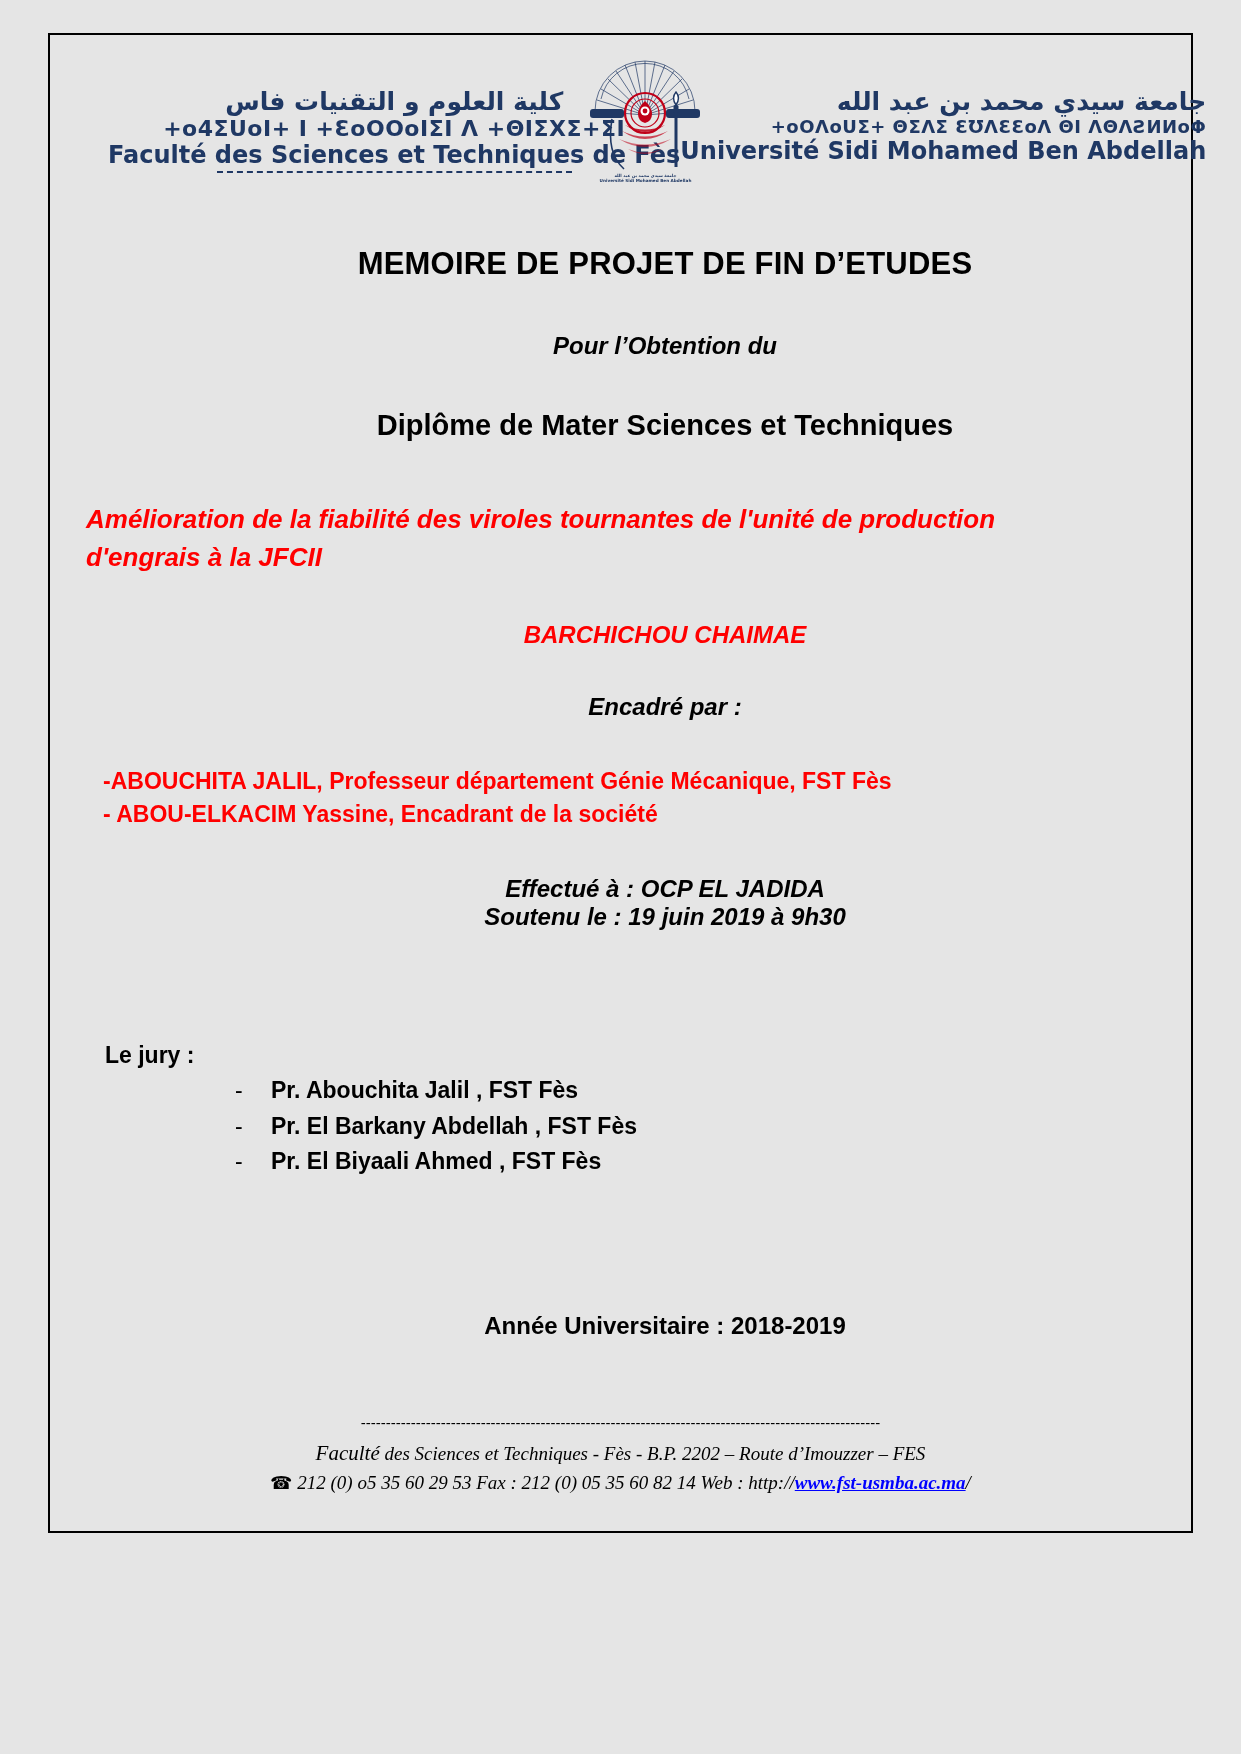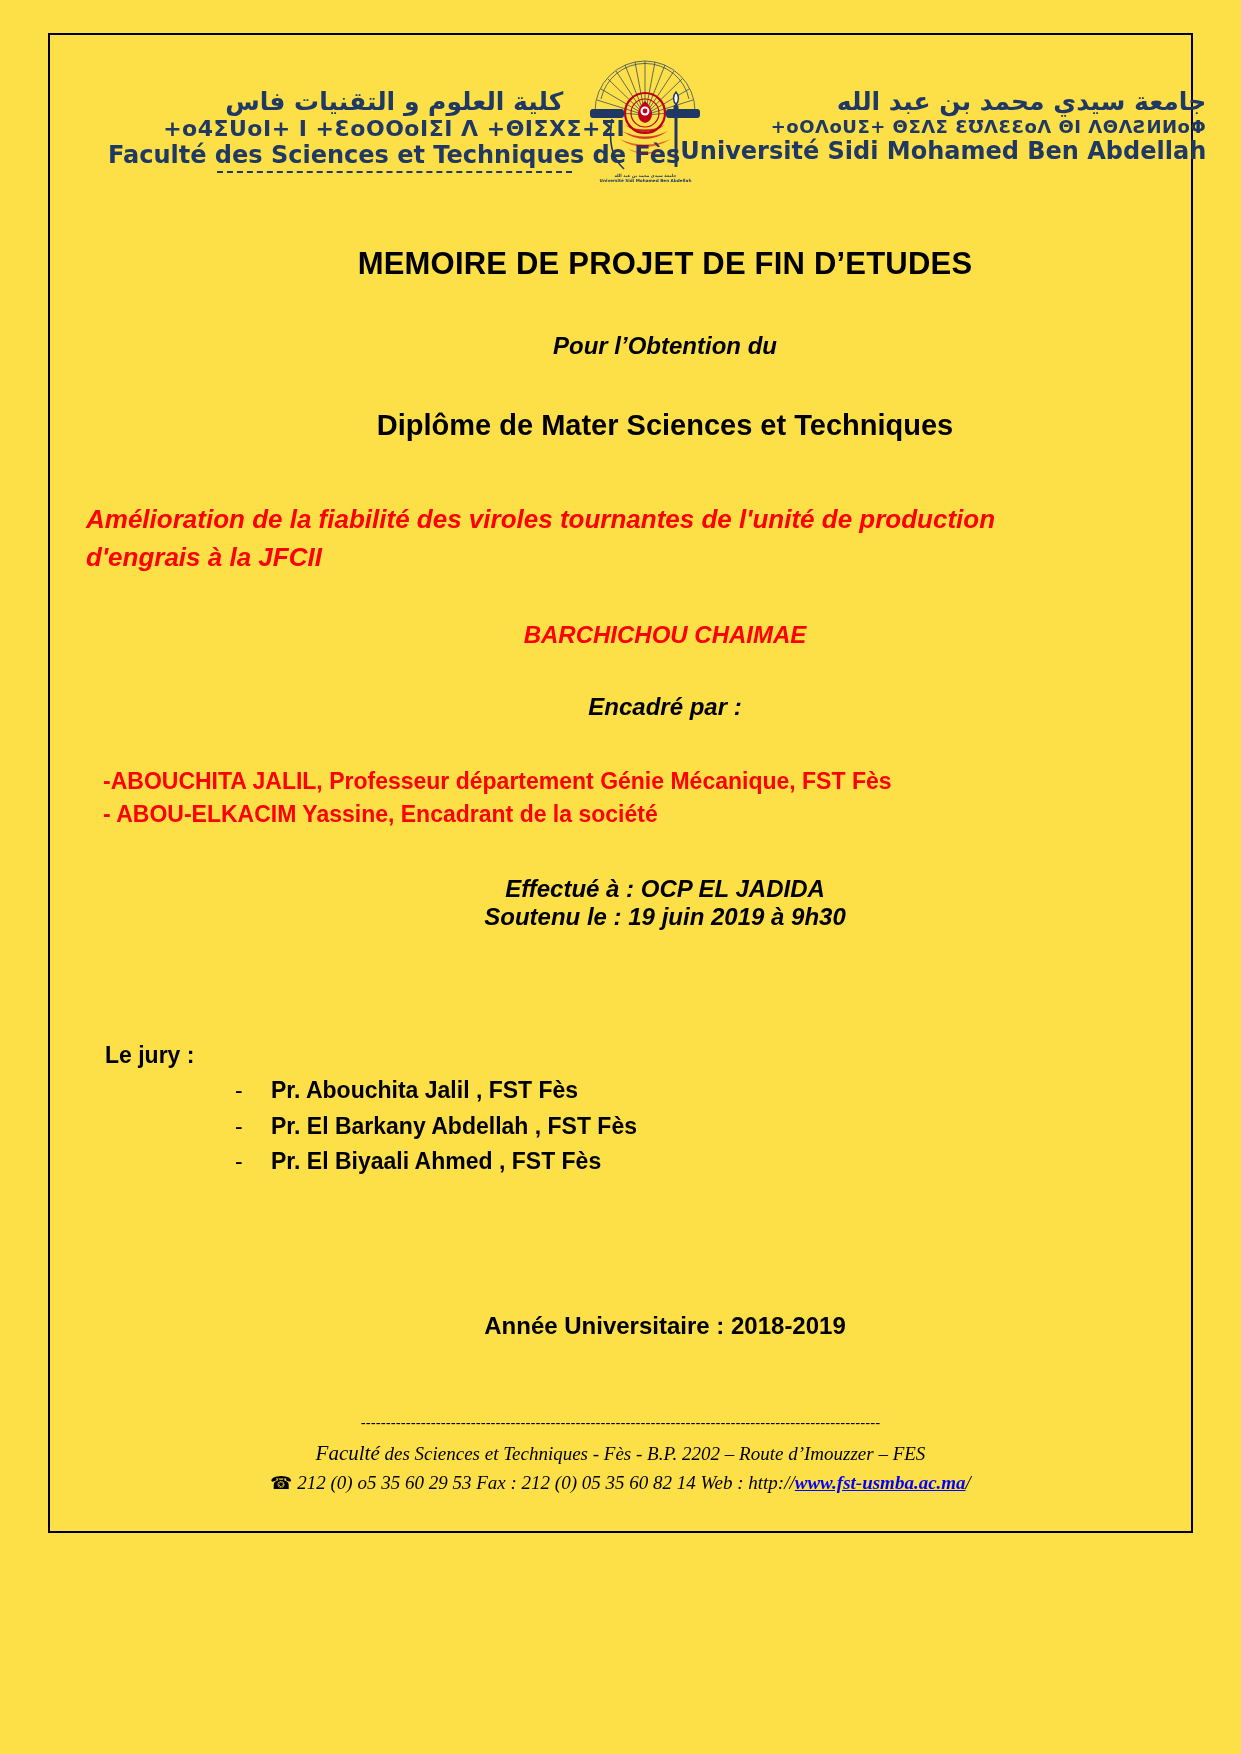--- a/index.html
+++ b/index.html
@@ -14,21 +14,21 @@
     color: #000000;
     position: relative;
     overflow: hidden;
   }
 
   .page {
     position: absolute;
     left: 0; top: 0;
     width: 1241px;
     height: 1754px;
-    background: #fde047;
+    background: #e5e5e5;
   }
 
   
   .page-border {
     position: absolute;
     left: 48px;
     top: 33px;
     width: 1145px;
     height: 1500px;
     border: 2px solid #000000;

